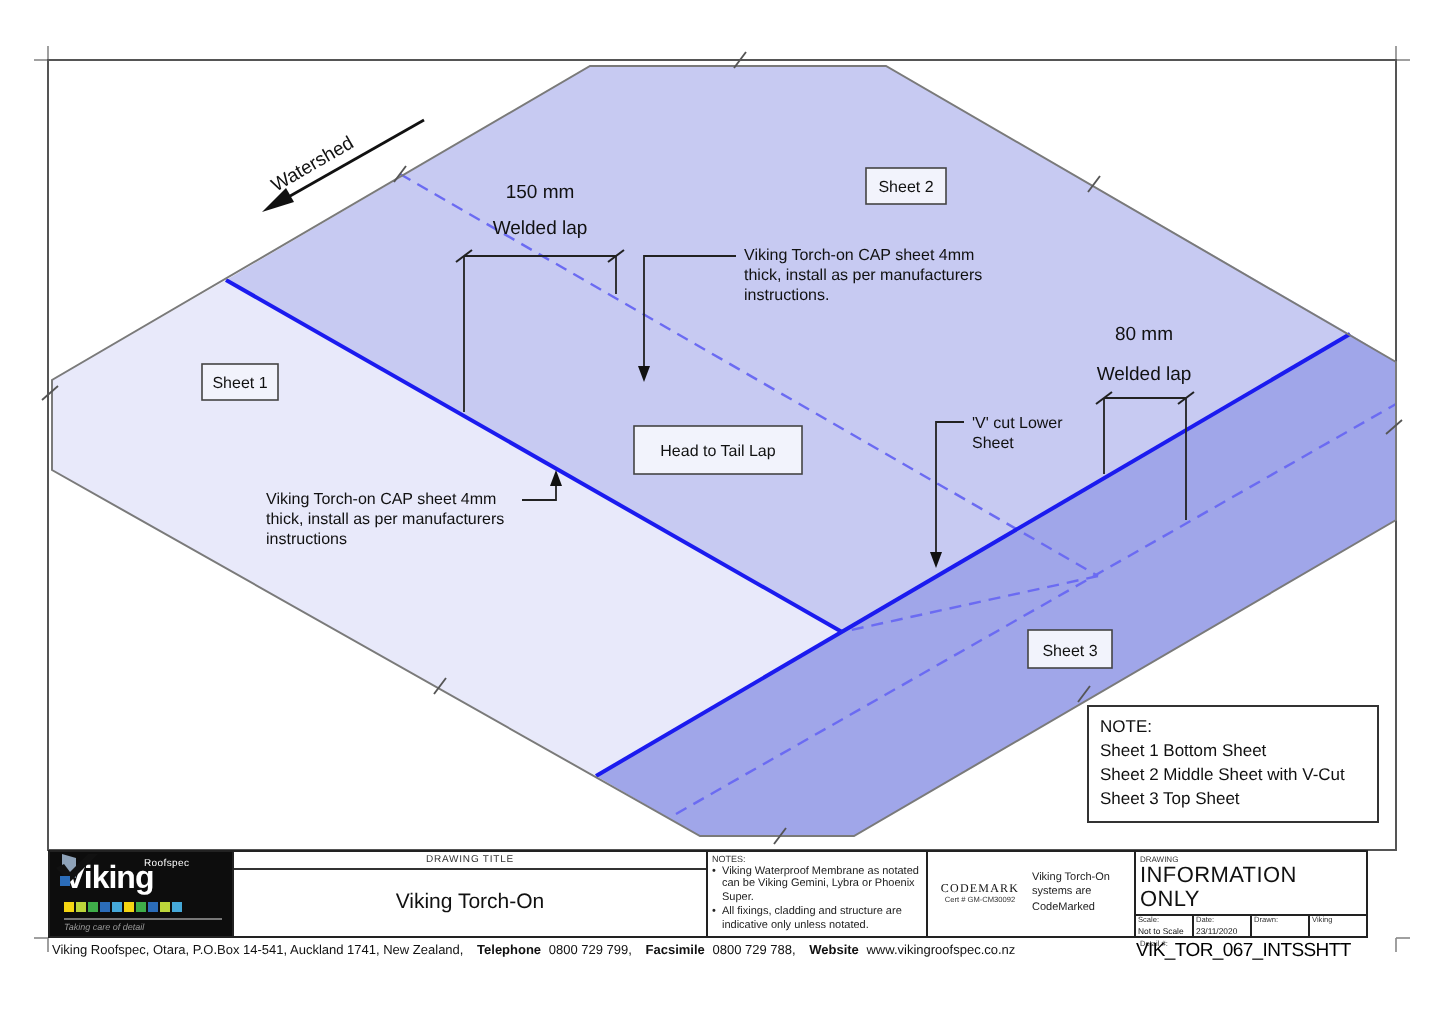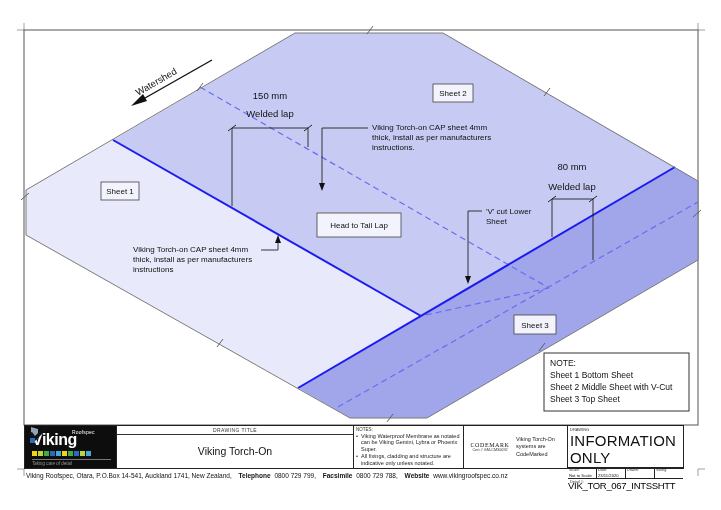--- a/index.html
+++ b/index.html
@@ -44,21 +44,21 @@
   .note-item{display:flex;font-size:5.5px;line-height:1.18;color:#222;margin-bottom:1px;}
   .note-item .bullet{width:5px;flex:none;}
   .tb-codemark{width:104px;border-left:1px solid #222;flex:none;display:flex;align-items:center;padding:1px 2px;}
   .cm-left{width:48px;flex:none;text-align:center;}
   .cm-name{font-family:"Liberation Serif",serif;font-size:6px;letter-spacing:.6px;color:#111;margin-top:0;}
   .cm-cert{font-size:3.8px;color:#333;}
   .cm-right{flex:1;font-size:5.5px;line-height:1.35;color:#222;padding-left:2px;}
   .tb-info{width:116px;border-left:1px solid #222;flex:none;display:flex;flex-direction:column;}
   .info-top{flex:1;padding:1px 2px;}
   .info-cap{font-size:4px;color:#333;}
-  .info-status{font-size:15px;color:#111;margin-top:0;letter-spacing:.2px;}
+  .info-status{font-size:11px;color:#111;margin-top:0;letter-spacing:.2px;}
   .info-grid{display:flex;border-top:1px solid #222;height:13px;}
   .ig-cell{flex:1;border-left:1px solid #222;padding:0 1px;overflow:hidden;}
   .ig-cell:first-child{border-left:none;}
   .ig-lab{font-size:3.8px;color:#333;line-height:1.2;}
   .ig-val{font-size:4.2px;color:#111;line-height:1.2;white-space:nowrap;}
   .info-detail{border-top:1px solid #222;position:relative;height:13px;}
   .detail-lab{position:absolute;left:2px;top:1px;font-size:3.8px;color:#333;}
   .detail-val{position:absolute;left:0;right:1px;top:1px;text-align:left;font-weight:normal;
     font-size:9.5px;letter-spacing:-.3px;white-space:nowrap;color:#000;}
   .footer{position:absolute;left:26px;top:472px;font-size:6.5px;color:#111;white-space:nowrap;}

